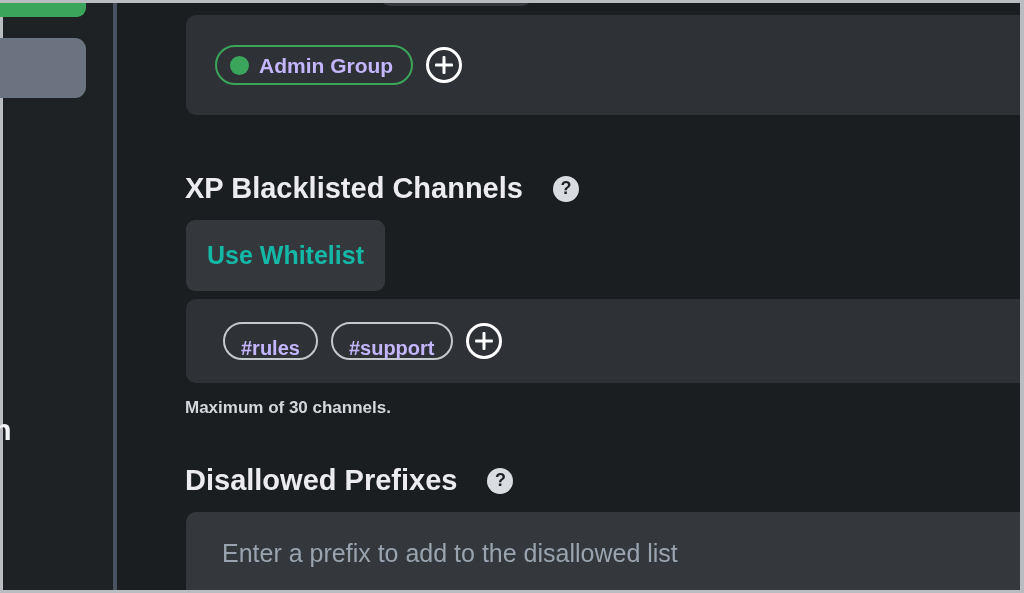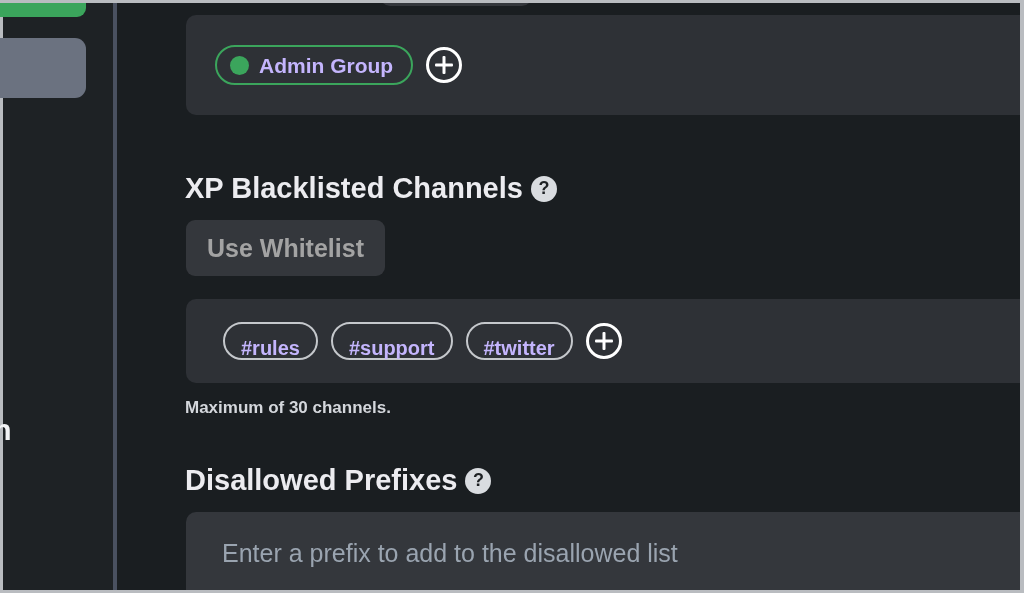--- a/index.html
+++ b/index.html
@@ -164,21 +164,21 @@
   .add-circle::after {
     left: 50%; top: 50%;
     width: 3px; height: 18px;
     transform: translate(-50%, -50%);
   }
 
   
   .section-heading {
     display: flex;
     align-items: center;
-    gap: 8px;
+    gap: 30px;
     color: #ececf0;
     font-size: 29px;
     font-weight: 700;
     white-space: nowrap;
   }
   .help-icon {
     display: inline-flex;
     align-items: center;
     justify-content: center;
     width: 26px;
@@ -203,26 +203,26 @@
     left: 13px;
     top: 464px;
     text-align: right;
   }
 
   
   .btn-whitelist {
     position: absolute;
     left: 14px;
     top: 220px;
-    height: 56px;
+    height: 71px;
     padding: 0 21px;
     background: #34373c;
     border: none;
     border-radius: 9px;
-    color: #a3a3a3;
+    color: #14b8a6;
     font-family: "Liberation Sans", sans-serif;
     font-size: 25px;
     font-weight: 700;
     display: flex;
     align-items: center;
     cursor: pointer;
     white-space: nowrap;
   }
 
   
@@ -324,23 +324,20 @@
 
       <button class="btn-whitelist">Use Whitelist</button>
 
       <div class="panel-channels">
         <div class="tag">
           <span>#rules</span>
         </div>
         <div class="tag">
           <span>#support</span>
         </div>
-        <div class="tag">
-          <span>#twitter</span>
-        </div>
         <div class="add-circle"></div>
       </div>
 
       <div class="hint-text">Maximum of 30 channels.</div>
 
       <div class="section-heading heading-prefixes">
         <span>Disallowed Prefixes</span>
         <span class="help-icon">?</span>
       </div>
 

